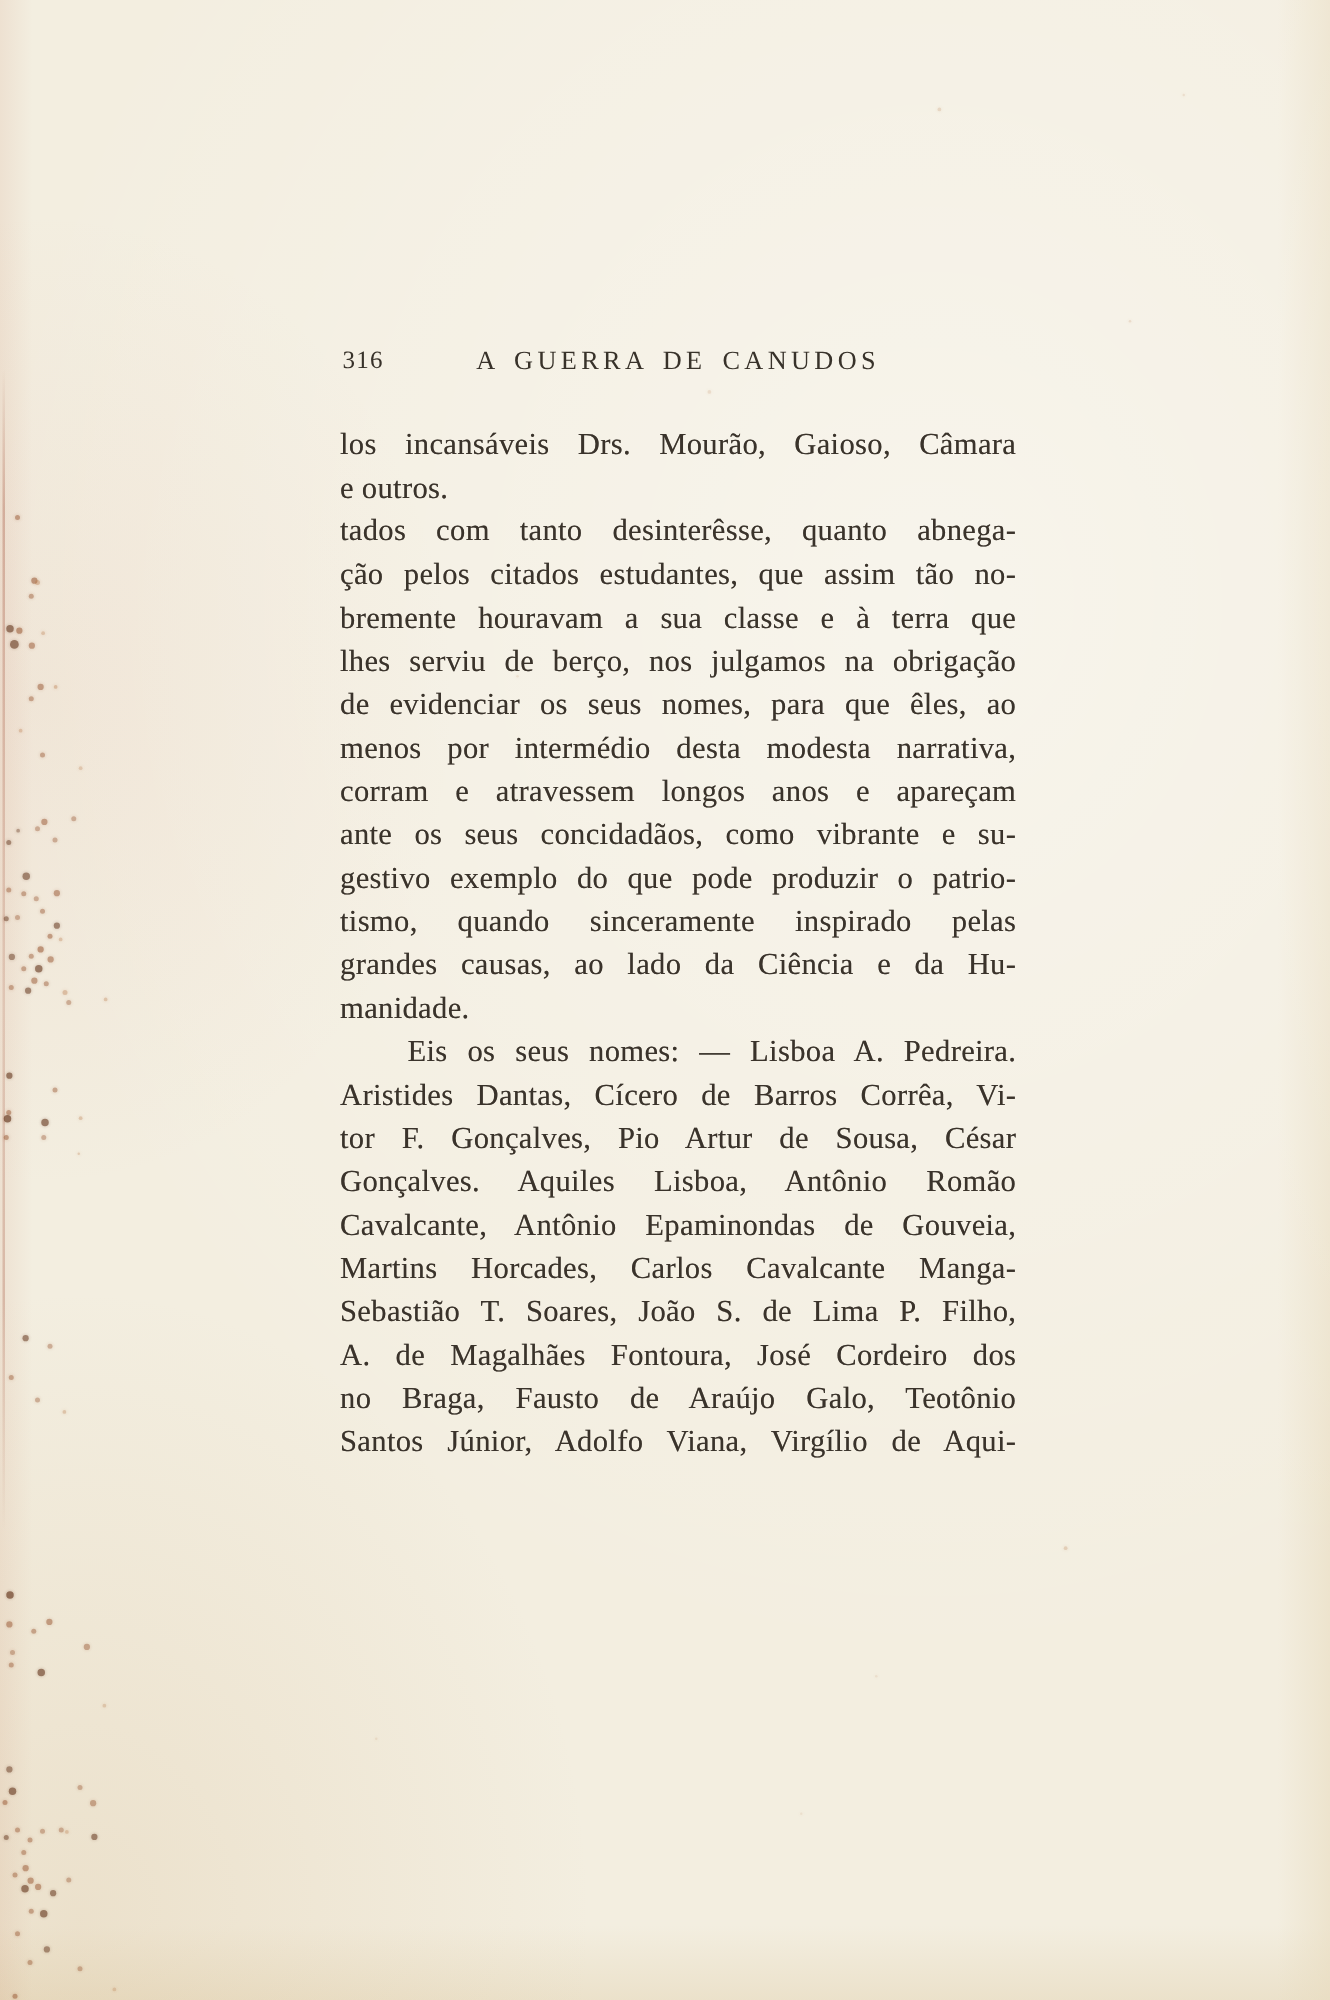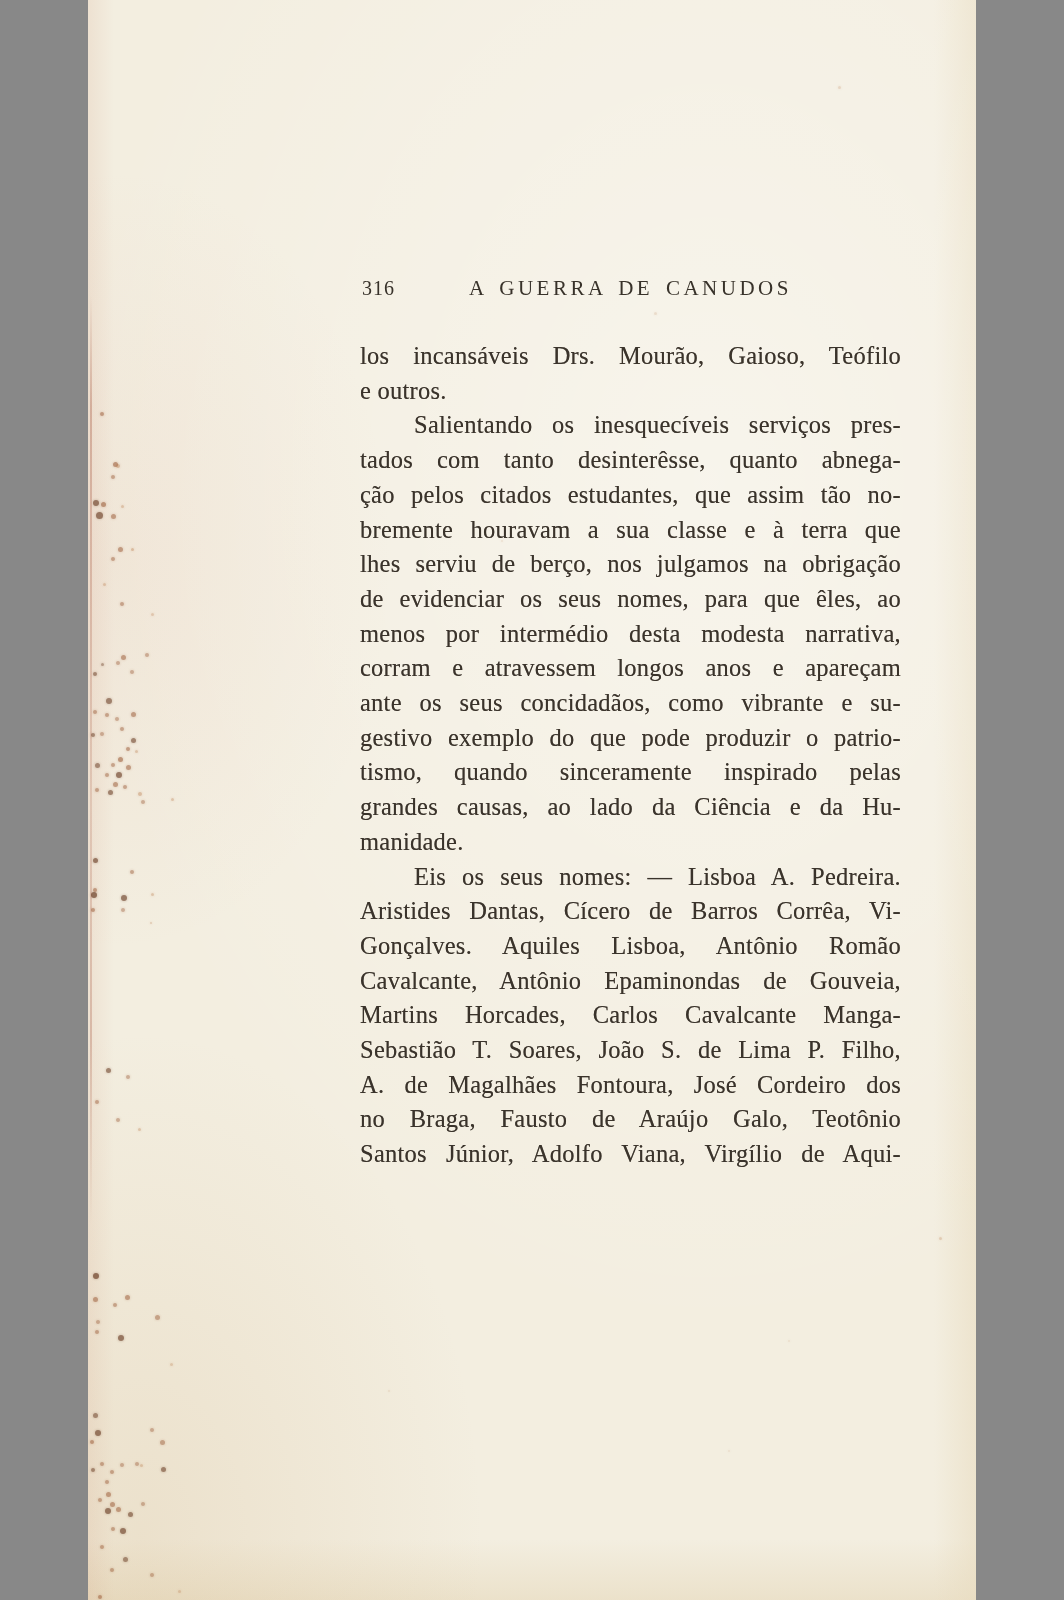--- a/index.html
+++ b/index.html
@@ -1,20 +1,20 @@
 <!DOCTYPE html>
 <html><head>
 <meta charset="utf-8">
 <style>
   html, body { margin: 0; padding: 0; }
   body { background: #888; }
 
   .page {
     position: relative;
-    width: 888px;
+    width: 1064px;
     height: 1600px;
     margin: 0 auto;
     overflow: hidden;
     font-family: "Liberation Serif", "DejaVu Serif", serif;
     background:
       radial-gradient(120% 90% at 70% 30%, rgba(255,255,255,0.38), rgba(255,255,255,0) 60%),
       radial-gradient(45% 35% at 3% 35%, rgba(214,150,128,0.10), rgba(214,150,128,0) 70%),
       radial-gradient(55% 45% at 6% 96%, rgba(206,172,122,0.20), rgba(206,172,122,0) 70%),
       linear-gradient(90deg, rgba(198,130,100,0.12), rgba(198,130,100,0) 26px),
       linear-gradient(270deg, rgba(232,219,190,0.55), rgba(232,219,190,0) 42px),
@@ -191,37 +191,37 @@
       <div class="spot" style="left: 640px; top: 1450px; width: 2px; height: 2px; opacity: 0.12; background: rgb(185, 122, 74); box-shadow: rgba(185, 122, 74, 0.2) 0px 0px 2px 1px;"></div>
       <div class="spot" style="left: 300px; top: 1390px; width: 2px; height: 2px; opacity: 0.14; background: rgb(185, 122, 74); box-shadow: rgba(185, 122, 74, 0.2) 0px 0px 2px 1px;"></div>
     </div>
 
   <header class="running-header">
     <span class="page-num">316</span>
     <span class="title">A GUERRA DE CANUDOS</span>
   </header>
 
   <main class="text-block" id="text-block">
-      <div class="line">los incansáveis Drs. Mourão, Gaioso, Teófilo</div>
+      <div class="line">los incansáveis Drs. Mourão, Gaioso, Câmara</div>
       <div class="line last">e outros.</div>
-      <div class="line indent">Salientando os inesquecíveis serviços pres-</div>
       <div class="line">tados com tanto desinterêsse, quanto abnega-</div>
       <div class="line">ção pelos citados estudantes, que assim tão no-</div>
       <div class="line">bremente houravam a sua classe e à terra que</div>
       <div class="line">lhes serviu de berço, nos julgamos na obrigação</div>
       <div class="line">de evidenciar os seus nomes, para que êles, ao</div>
       <div class="line">menos por intermédio desta modesta narrativa,</div>
       <div class="line">corram e atravessem longos anos e apareçam</div>
       <div class="line">ante os seus concidadãos, como vibrante e su-</div>
       <div class="line">gestivo exemplo do que pode produzir o patrio-</div>
       <div class="line">tismo, quando sinceramente inspirado pelas</div>
       <div class="line">grandes causas, ao lado da Ciência e da Hu-</div>
       <div class="line last">manidade.</div>
       <div class="line indent">Eis os seus nomes: — Lisboa A. Pedreira.</div>
       <div class="line">Aristides Dantas, Cícero de Barros Corrêa, Vi-</div>
+      <div class="line">tor F. Gonçalves, Pio Artur de Sousa, César</div>
       <div class="line">Gonçalves. Aquiles Lisboa, Antônio Romão</div>
       <div class="line">Cavalcante, Antônio Epaminondas de Gouveia,</div>
       <div class="line">Martins Horcades, Carlos Cavalcante Manga-</div>
       <div class="line">Sebastião T. Soares, João S. de Lima P. Filho,</div>
       <div class="line">A. de Magalhães Fontoura, José Cordeiro dos</div>
       <div class="line">no Braga, Fausto de Araújo Galo, Teotônio</div>
       <div class="line">Santos Júnior, Adolfo Viana, Virgílio de Aqui-</div>
     </main>
 
 </div>

